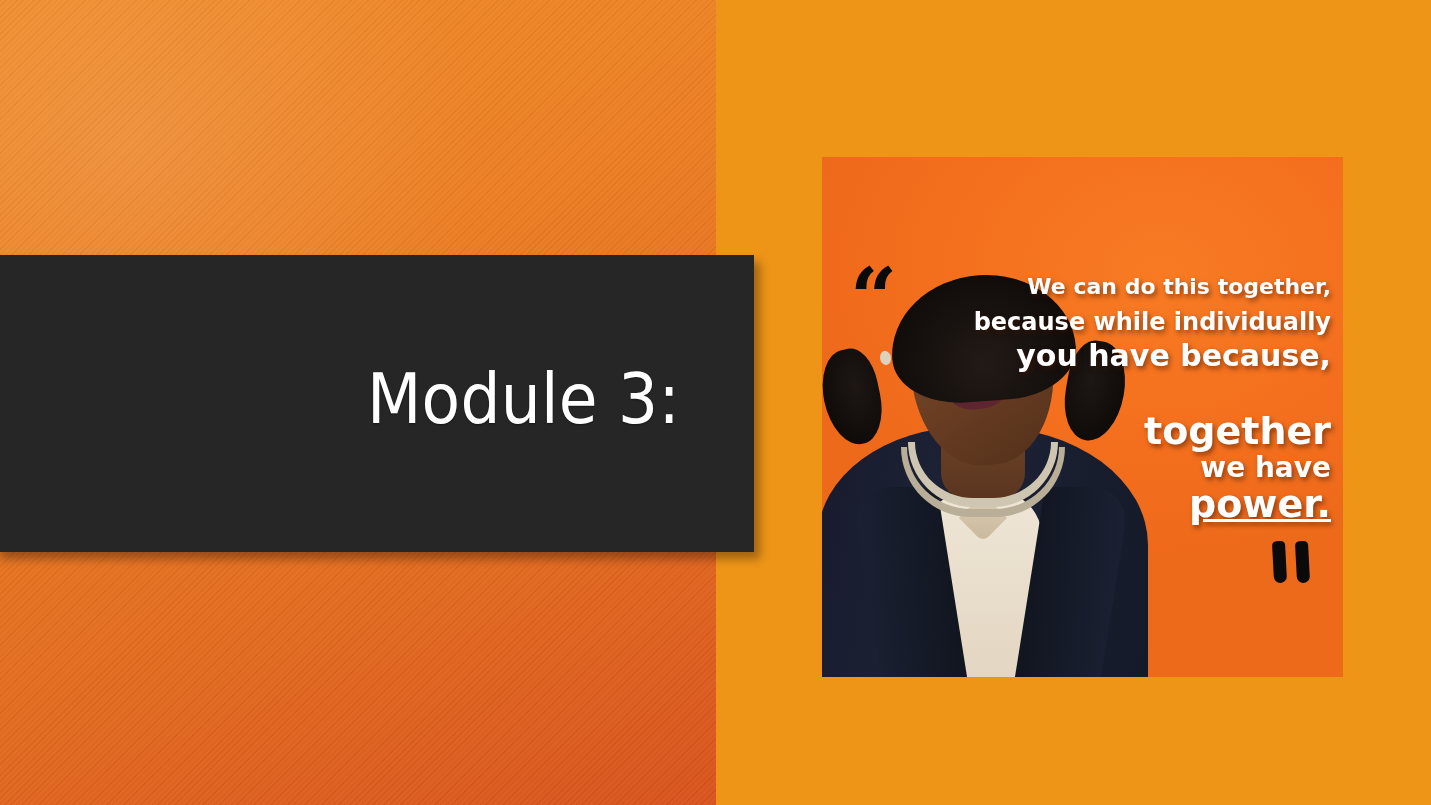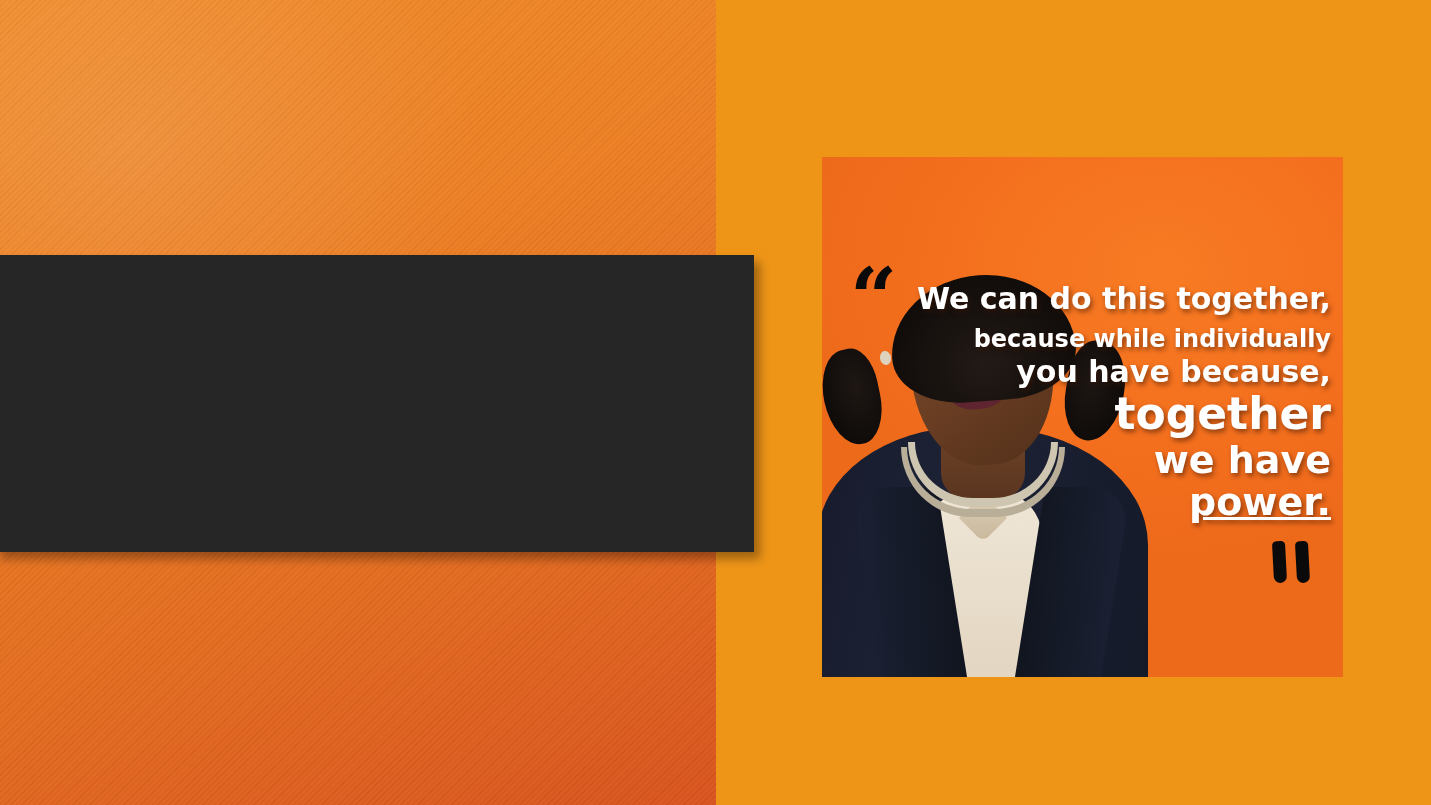--- a/index.html
+++ b/index.html
@@ -303,25 +303,25 @@
     padding-right: 6px;
     text-align: right;
     color: #FFFFFF;
     font-family: "DejaVu Sans", sans-serif;
     font-weight: bold;
     line-height: 1.06;
     text-shadow: 2px 3px 5px rgba(60,20,0,0.55);
     z-index: 3;
   }
   .q-line { display: block; white-space: nowrap; }
-  .q-line.l1 { font-size: 30px; padding-bottom: 4px; margin-top: 8px; }
+  .q-line.l1 { font-size: 22px; padding-bottom: 4px; }
   .q-line.l2 { font-size: 24px; padding-bottom: 4px; margin-top: 8px; }
   .q-line.l3 { font-size: 30px; padding-bottom: 3px; }
-  .q-line.l4 { font-size: 44px; padding-bottom: 2px; }
-  .q-line.l5 { font-size: 38px; padding-bottom: 2px; }
+  .q-line.l4 { font-size: 38px; padding-bottom: 2px; margin-top: 36px; }
+  .q-line.l5 { font-size: 28px; padding-bottom: 2px; }
   .q-line.l6 { font-size: 38px; text-decoration: underline; }
 
   .open-quote {
     position: absolute;
     left: 28px;
     top: 100px;
     font-family: "DejaVu Serif", serif;
     font-size: 82px;
     font-weight: bold;
     line-height: 1;
@@ -354,21 +354,21 @@
 
 <div class="slide">
 
   <div class="left-panel">
     <div class="left-panel-sheen"></div>
   </div>
 
   <div class="right-panel"></div>
 
   <div class="title-block">
-    <div class="title-text"><br></div>
+    <div class="title-text"><span>Module 3:</span><br></div>
   </div>
 
   <div class="quote-card">
     <div class="quote-card-bg"></div>
 
     <div class="portrait">
       <div class="p-jacket"></div>
       <div class="p-blouse">
         <div class="p-blouse-v"></div>
       </div>

